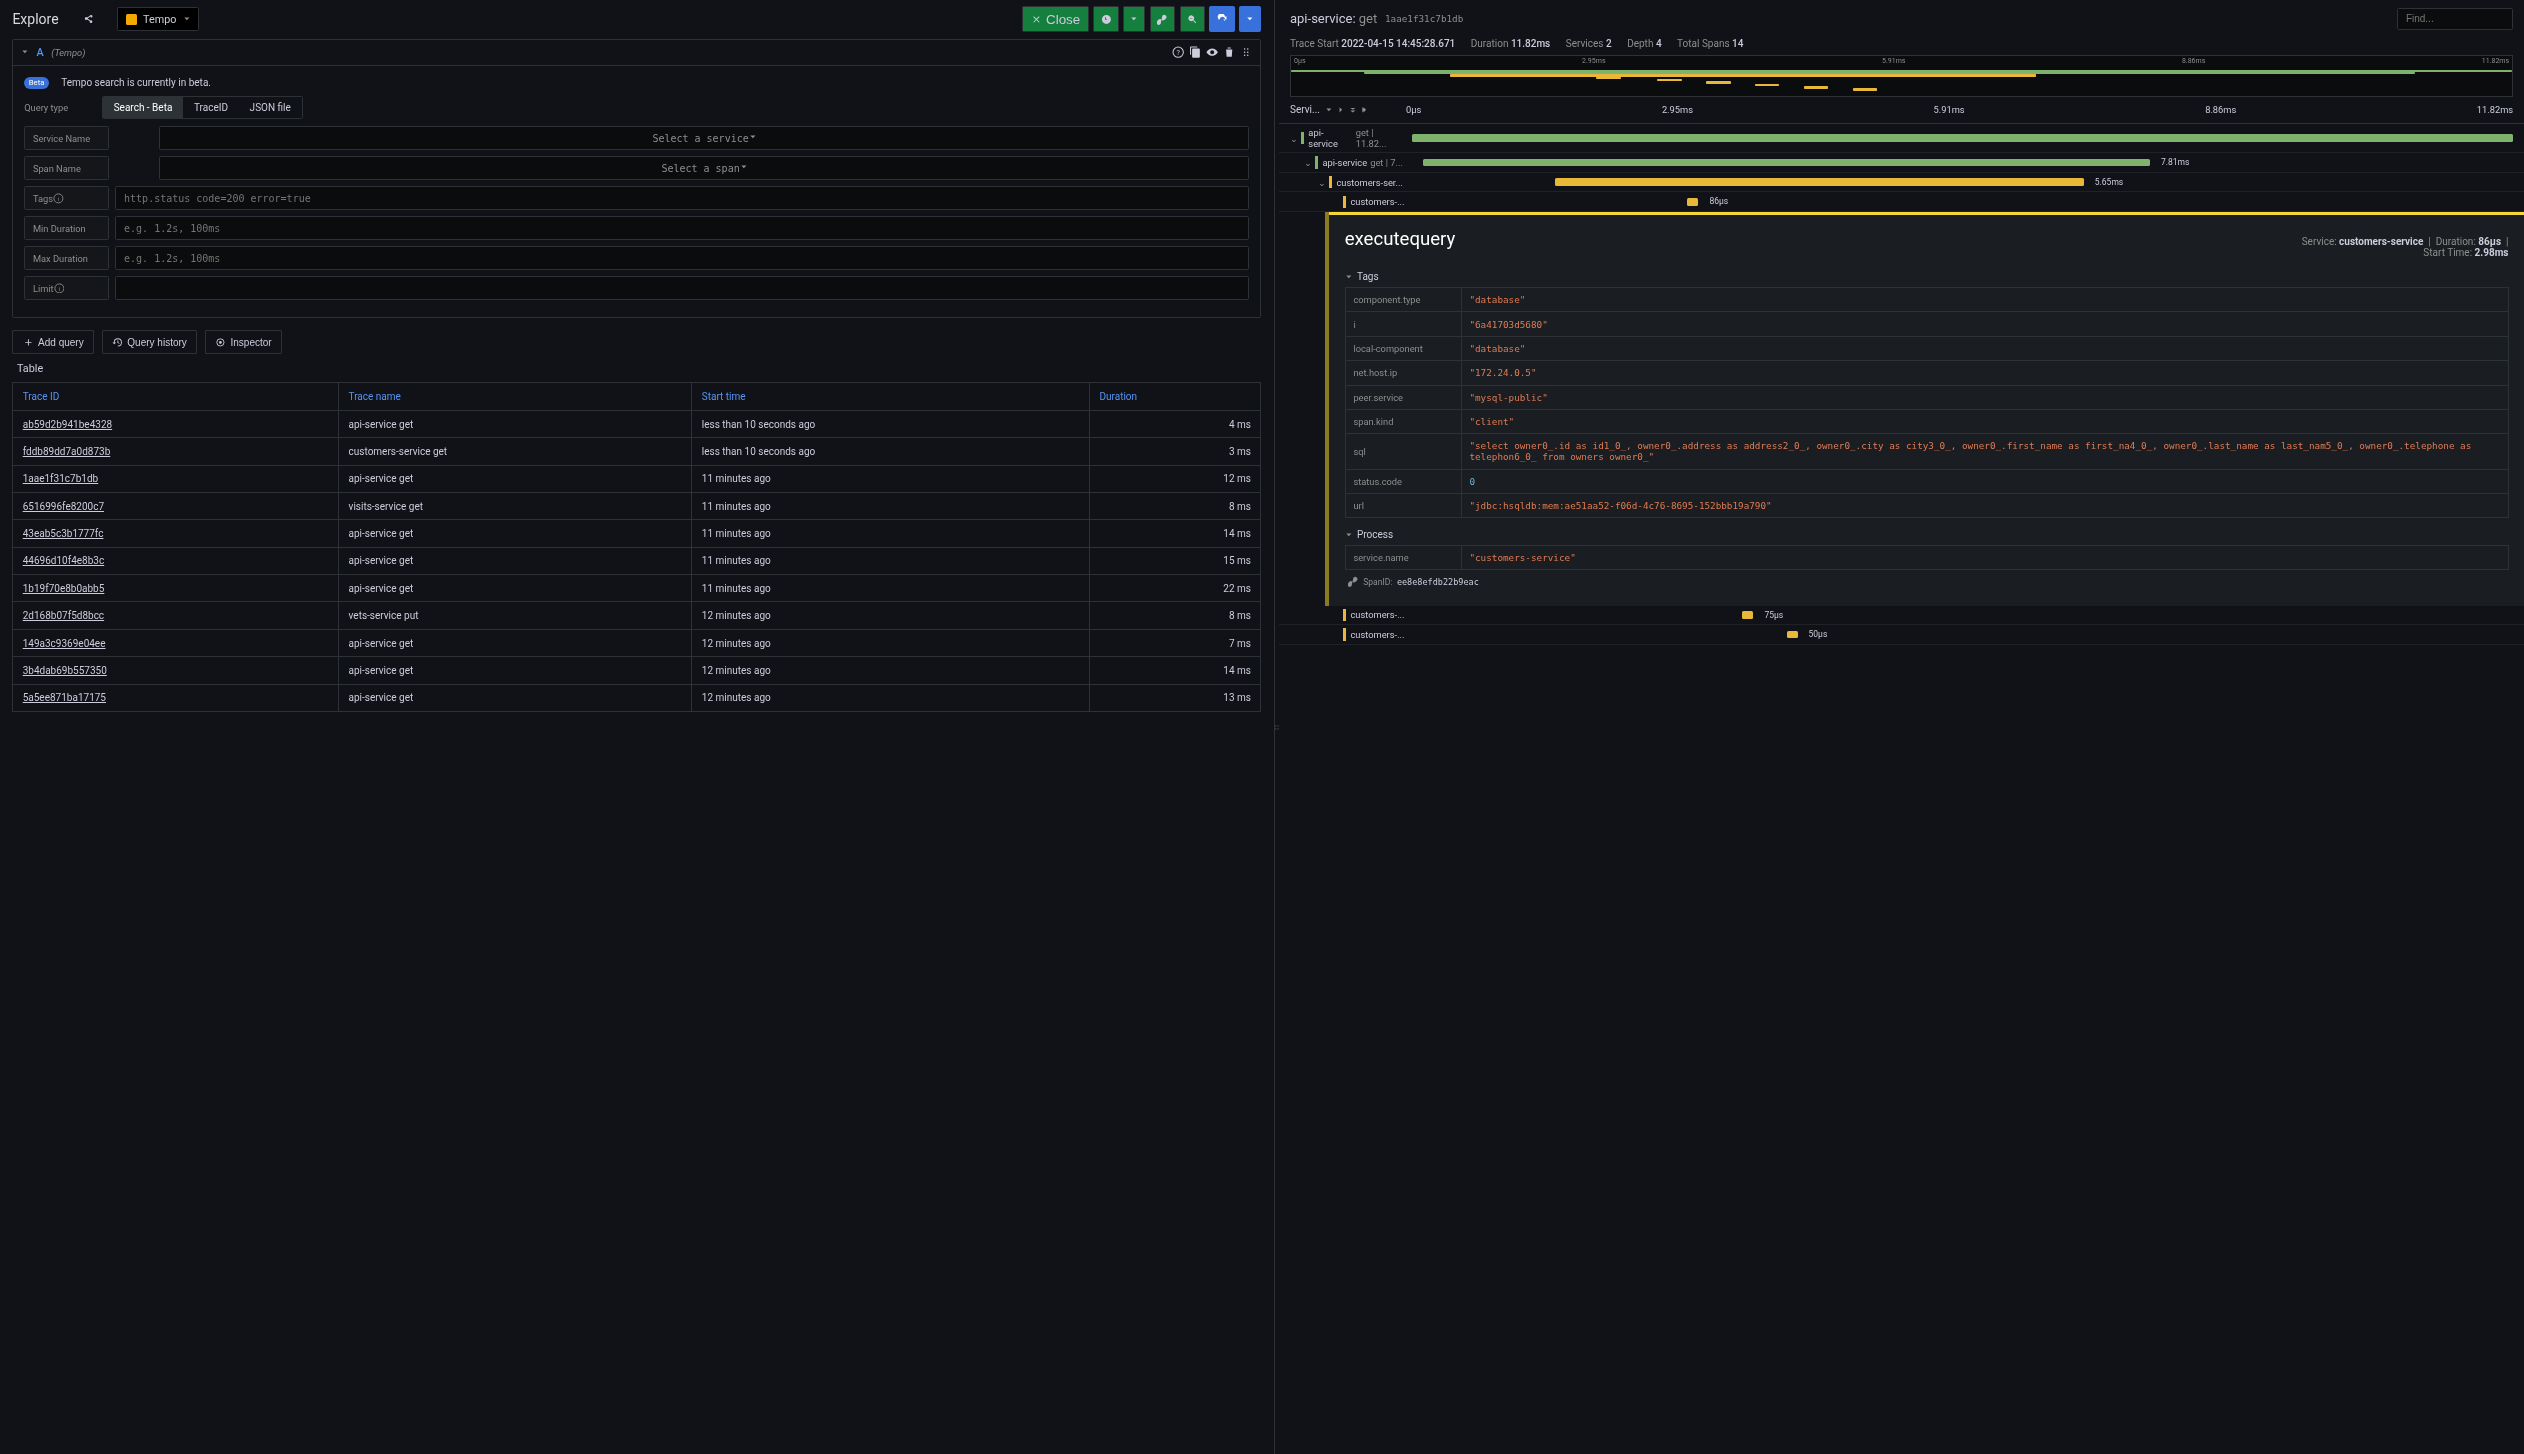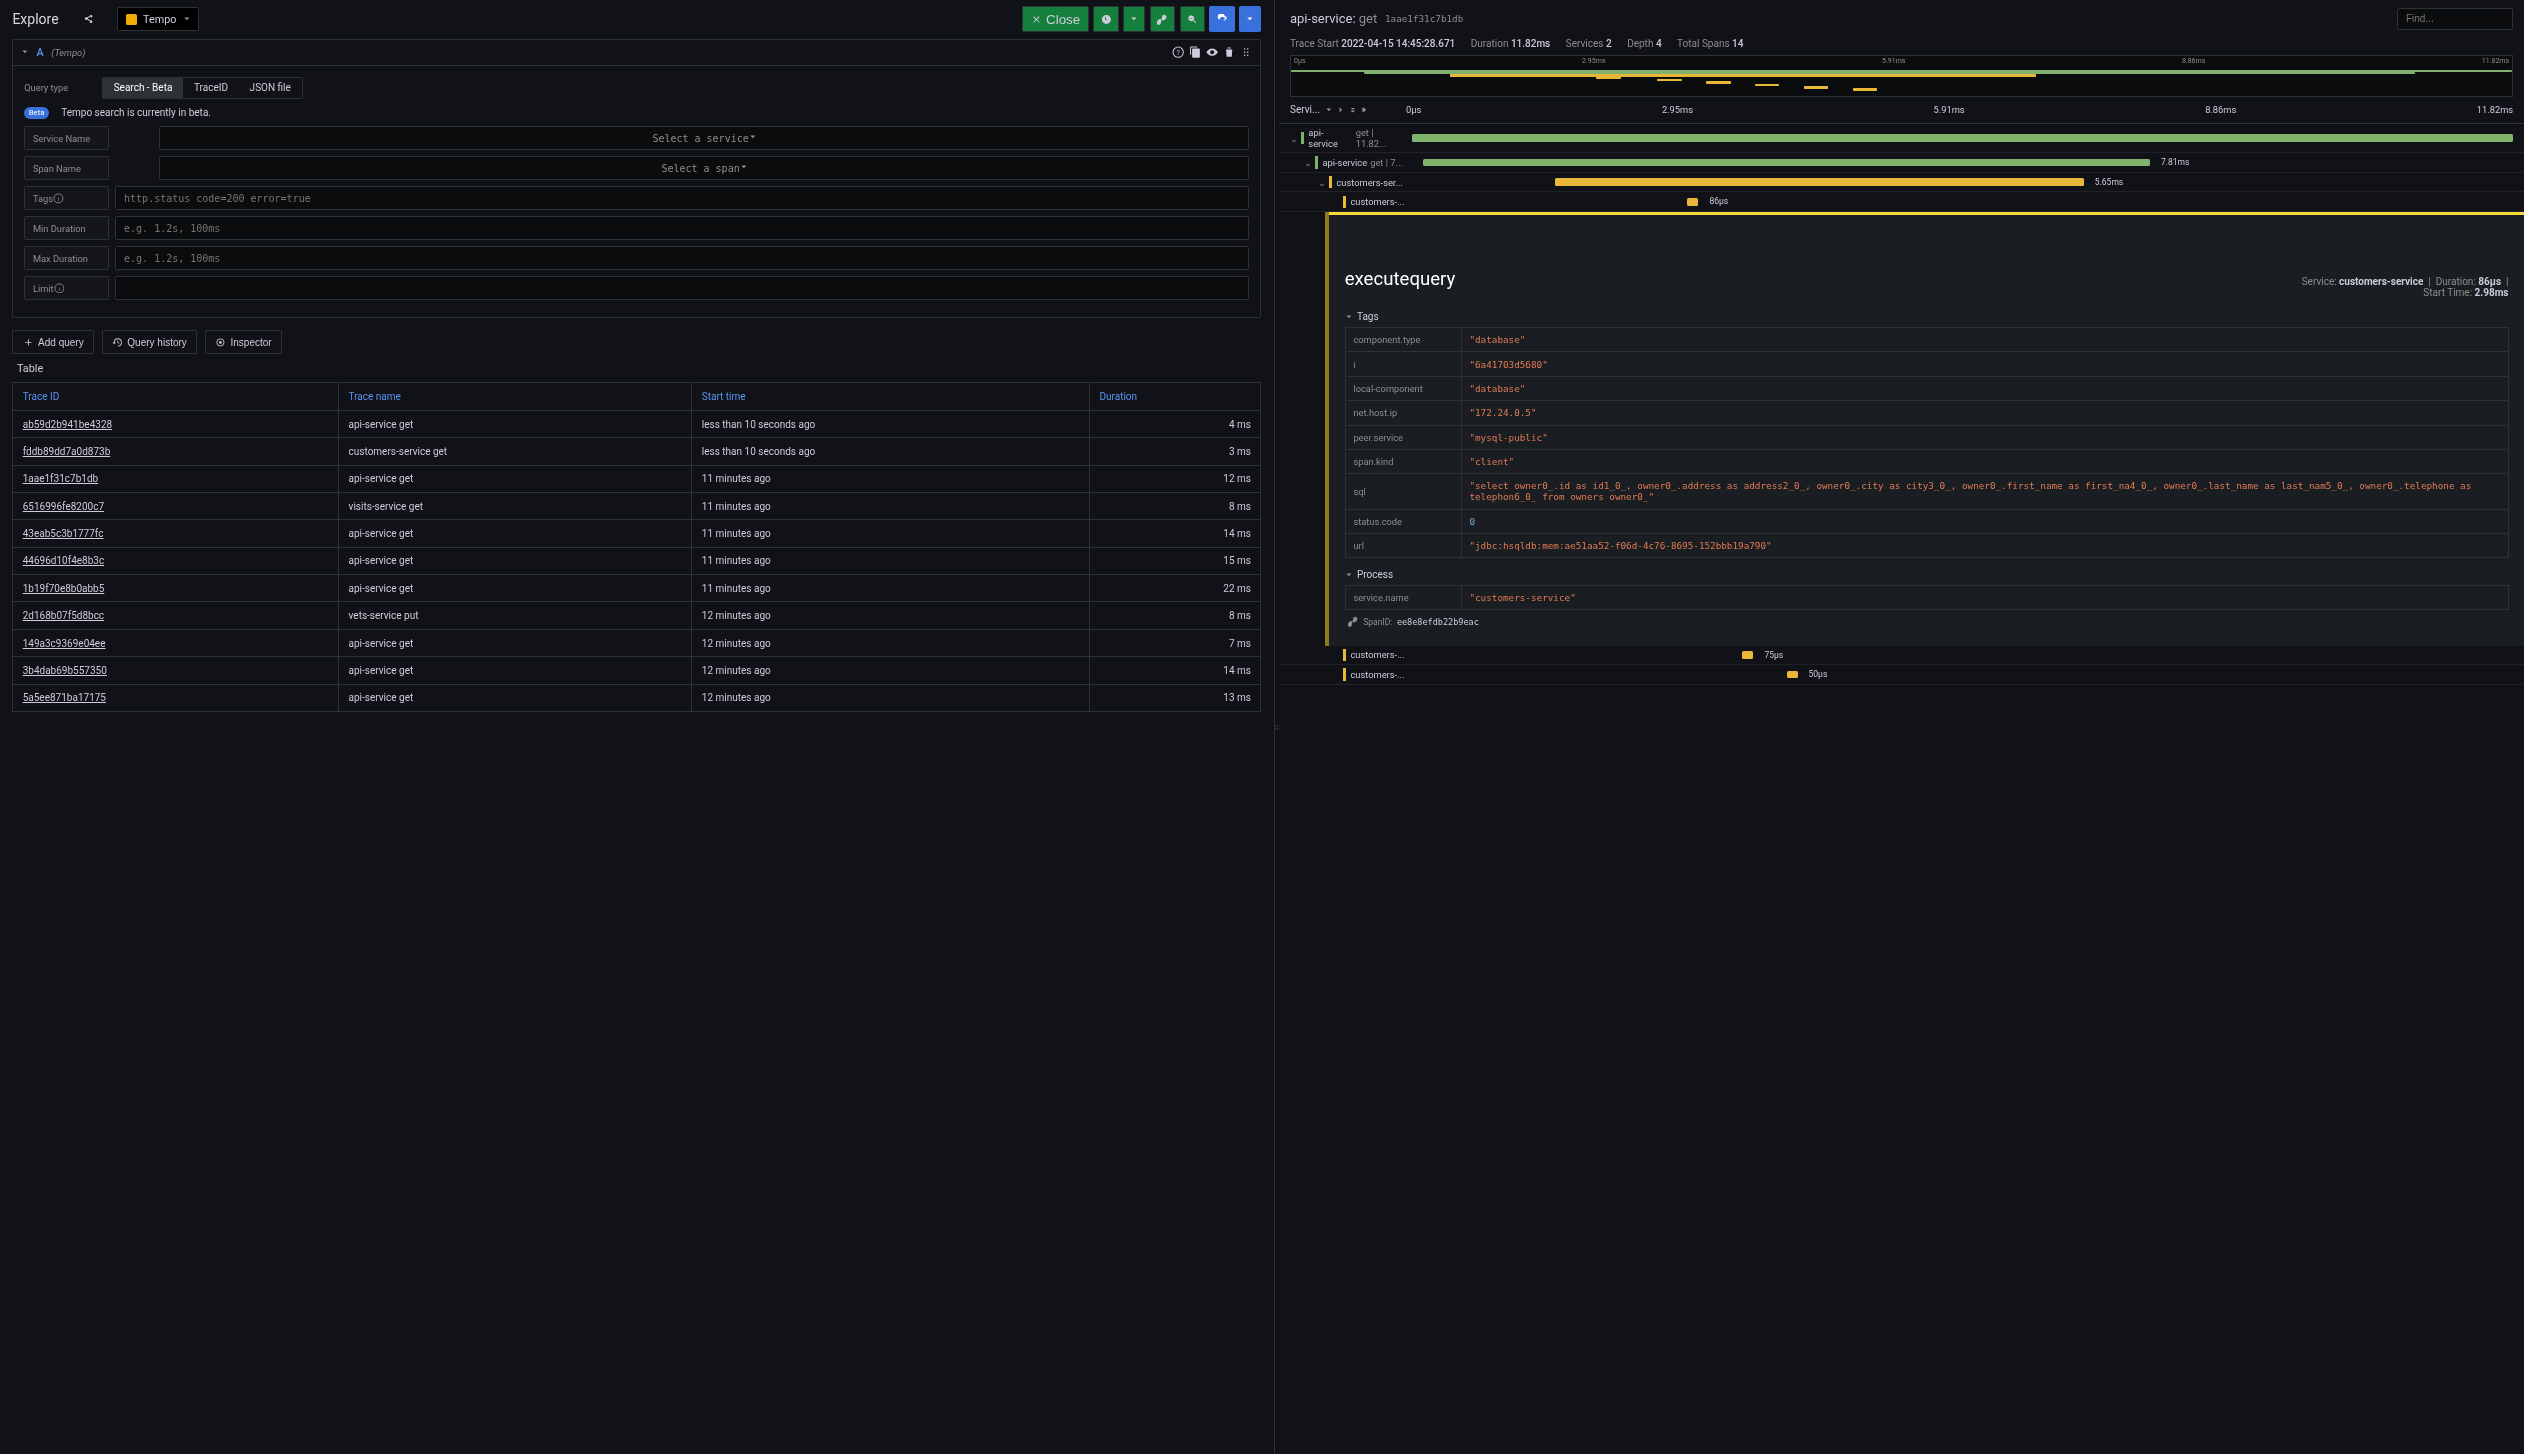--- a/index.html
+++ b/index.html
@@ -121,21 +121,21 @@
 .span-marker { width: 3.1px; height: 12.4px; margin-right: 4.6px; }
 .span-name { color: #ccccdc; }
 .span-op { color: #8e8e8e; margin-left: 3.1px; }
 .span-bar-area { flex: 1; position: relative; height: 12.4px; margin-left: 6.2px; }
 .span-bar { position: absolute; height: 7.7px; top: 2.3px; border-radius: 1.5px; }
 .span-dur { position: absolute; font-size: 8.5px; color: #ccccdc; top: 0.8px; }
 
 
 .detail-block { background: #1a1d21; border-left: 4.6px solid #8c7a1f; margin-left: 46px; }
 .detail-highlight { height: 3.1px; background: #f5d73b; }
-.detail-content { padding: 12.4px 15.5px; margin-top: 40px; }
+.detail-content { padding: 12.4px 15.5px; }
 .detail-head { display: flex; align-items: baseline; gap: 10.8px; margin-bottom: 9.3px; }
 .detail-op { font-size: 18.6px; color: #fff; }
 .detail-meta { margin-left: auto; text-align: right; font-size: 10px; color: #8e8e8e; }
 .detail-meta b { color: #ccccdc; }
 .detail-section { margin-top: 6.2px; }
 .detail-section-title {
   display: flex; align-items: center; gap: 4.6px; padding: 4.6px 0;
   cursor: pointer; color: #ccccdc; font-size: 10px;
 }
 .kv-table { width: 100%; border-collapse: collapse; border: 0.8px solid #2c3235; }
@@ -236,30 +236,30 @@
                 <circle cx="15" cy="6" r="1.5" fill="currentColor"></circle>
                 <circle cx="9" cy="12" r="1.5" fill="currentColor"></circle>
                 <circle cx="15" cy="12" r="1.5" fill="currentColor"></circle>
                 <circle cx="9" cy="18" r="1.5" fill="currentColor"></circle>
                 <circle cx="15" cy="18" r="1.5" fill="currentColor"></circle>
               </svg>
           </div>
         </div>
         <div class="query-body">
           <div class="qrow">
+            <span class="beta-badge">Beta</span>
+            <span class="beta-text">Tempo search is currently in beta.</span>
+          </div>
+          <div class="qrow">
             <span class="qlabel">Query type</span>
             <div class="radio-group">
               <div class="radio-opt active">Search - Beta</div>
               <div class="radio-opt">TraceID</div>
               <div class="radio-opt">JSON file</div>
             </div>
-          </div>
-          <div class="qrow">
-            <span class="beta-badge">Beta</span>
-            <span class="beta-text">Tempo search is currently in beta.</span>
           </div>
           <div class="form-row">
             <div class="flabel">Service Name</div>
             <div class="fselect">
               <span style="color:#8e8e8e">Select a service</span>
               <svg class="chev" viewBox="0 0 12 12">
                   <path fill="#8e8e8e" d="M2 4l4 4 4-4z"></path>
                 </svg>
             </div>
           </div>

